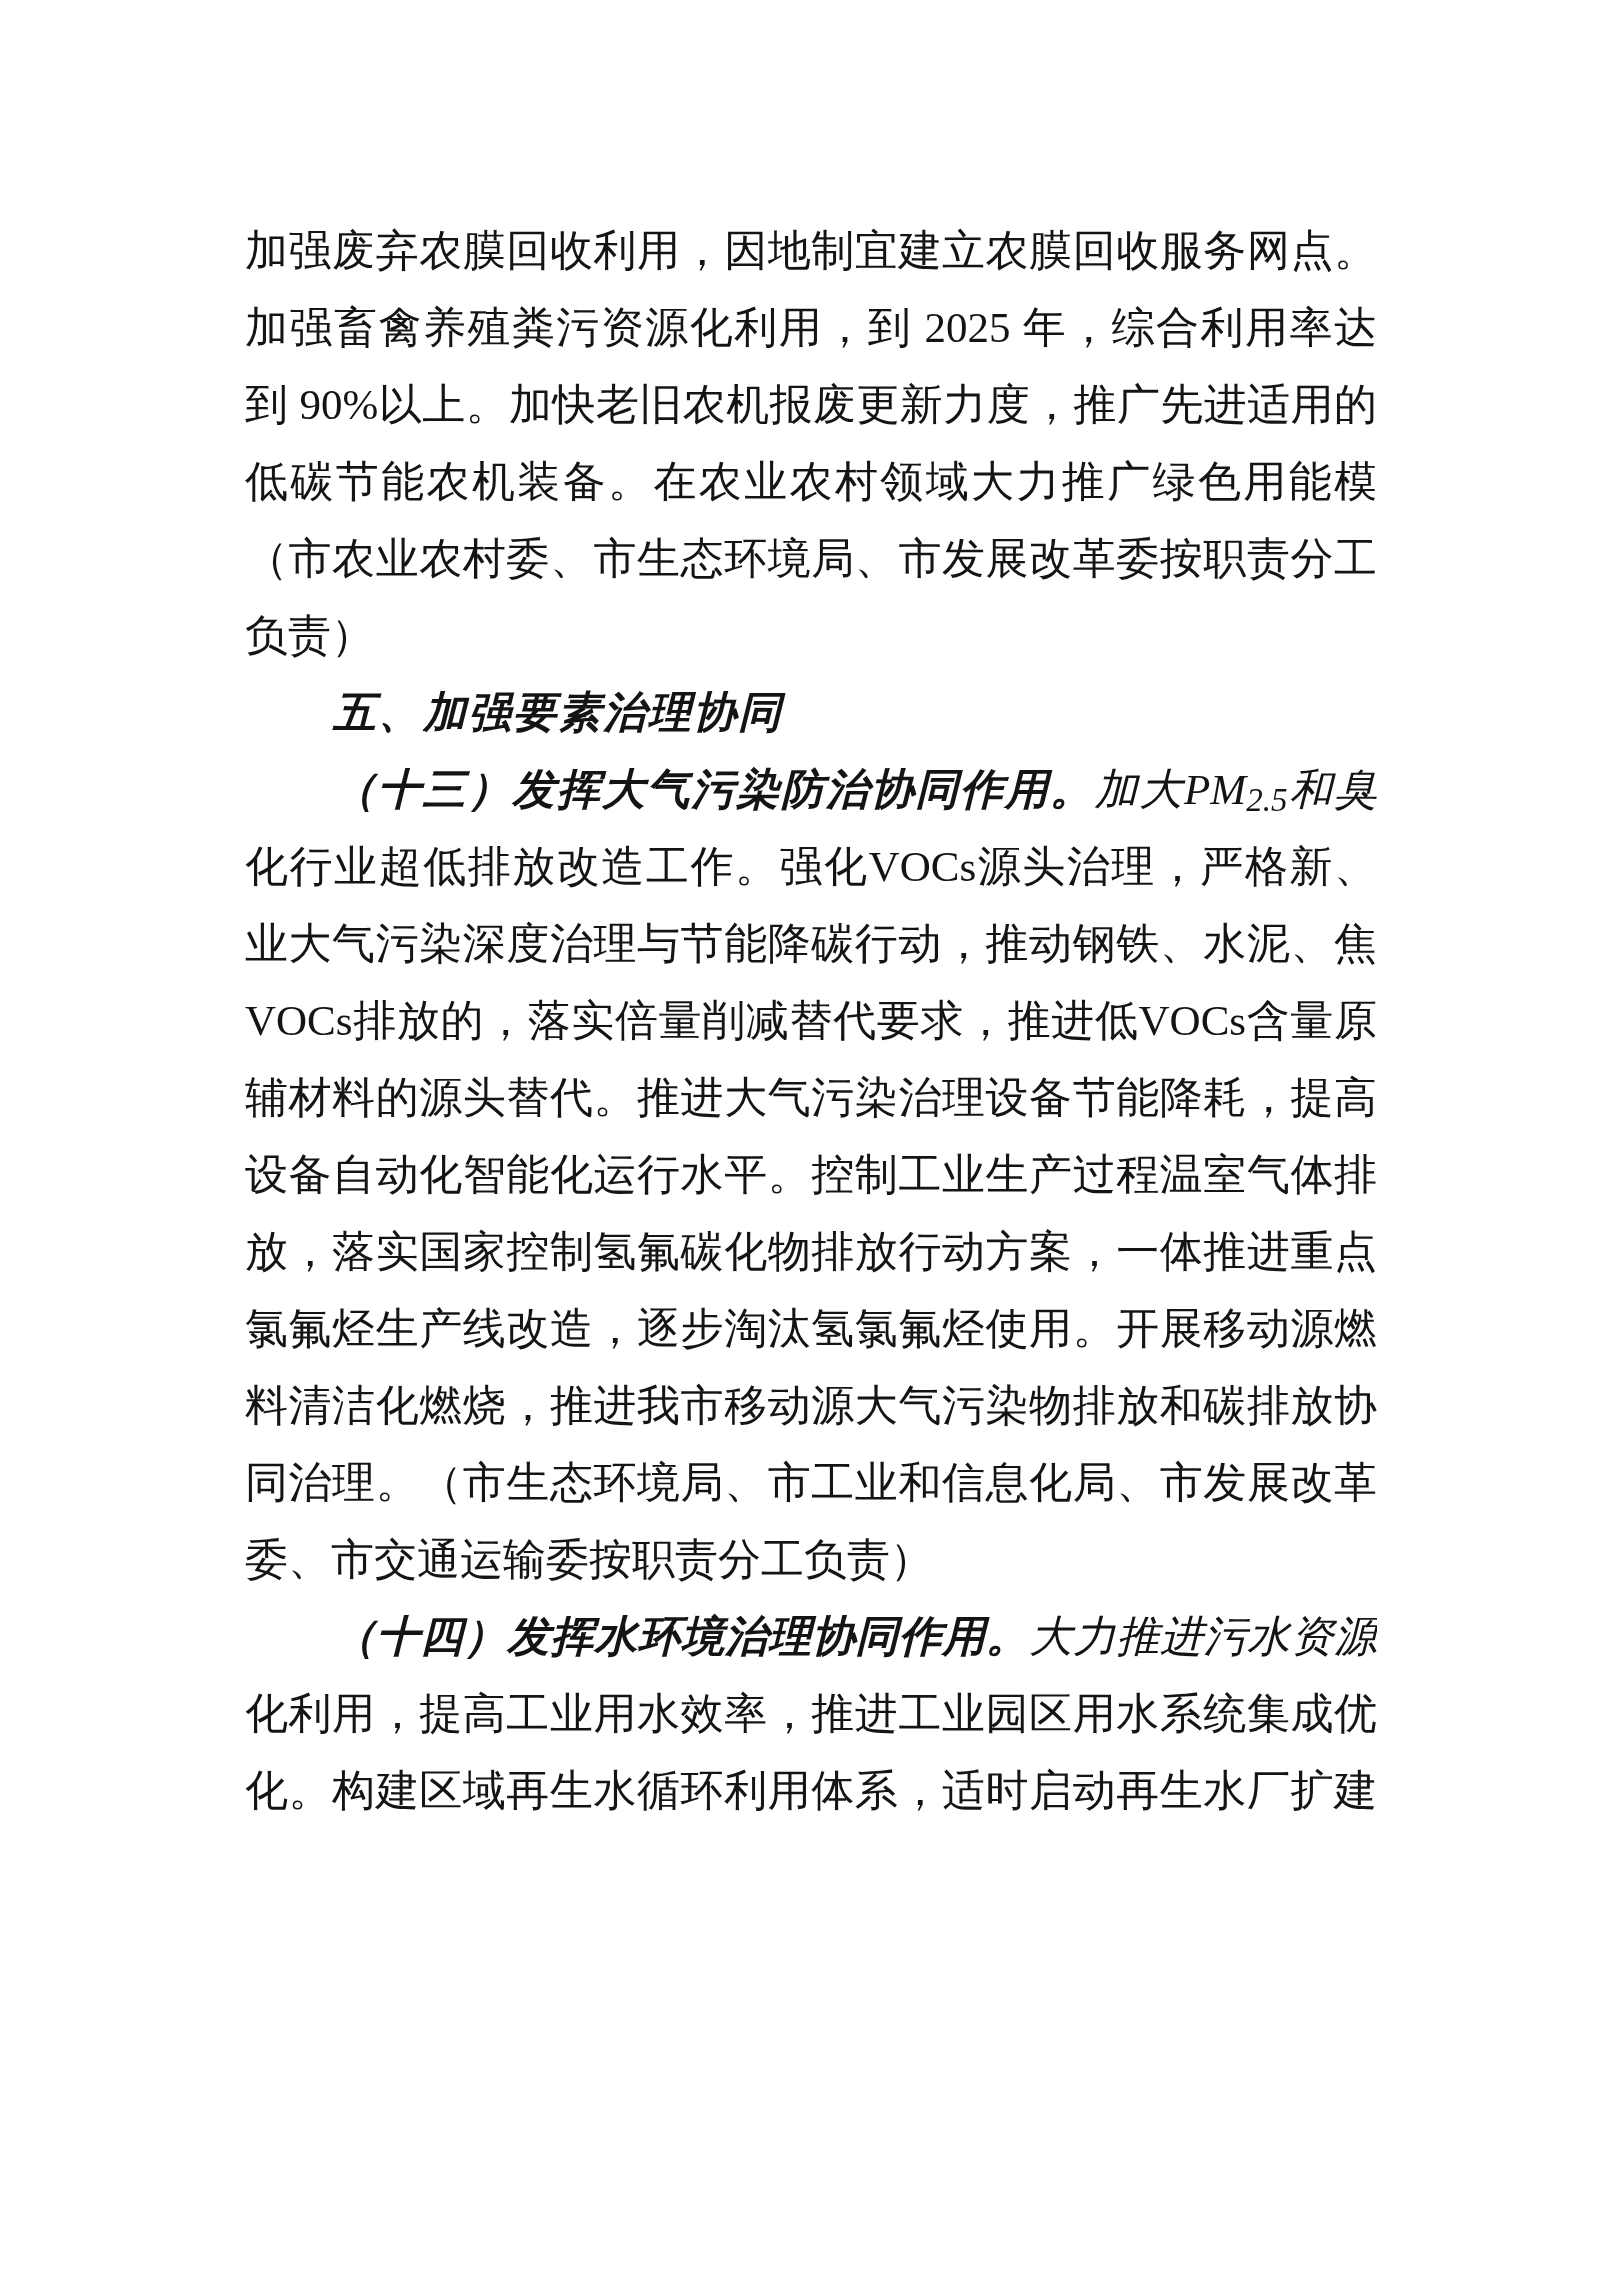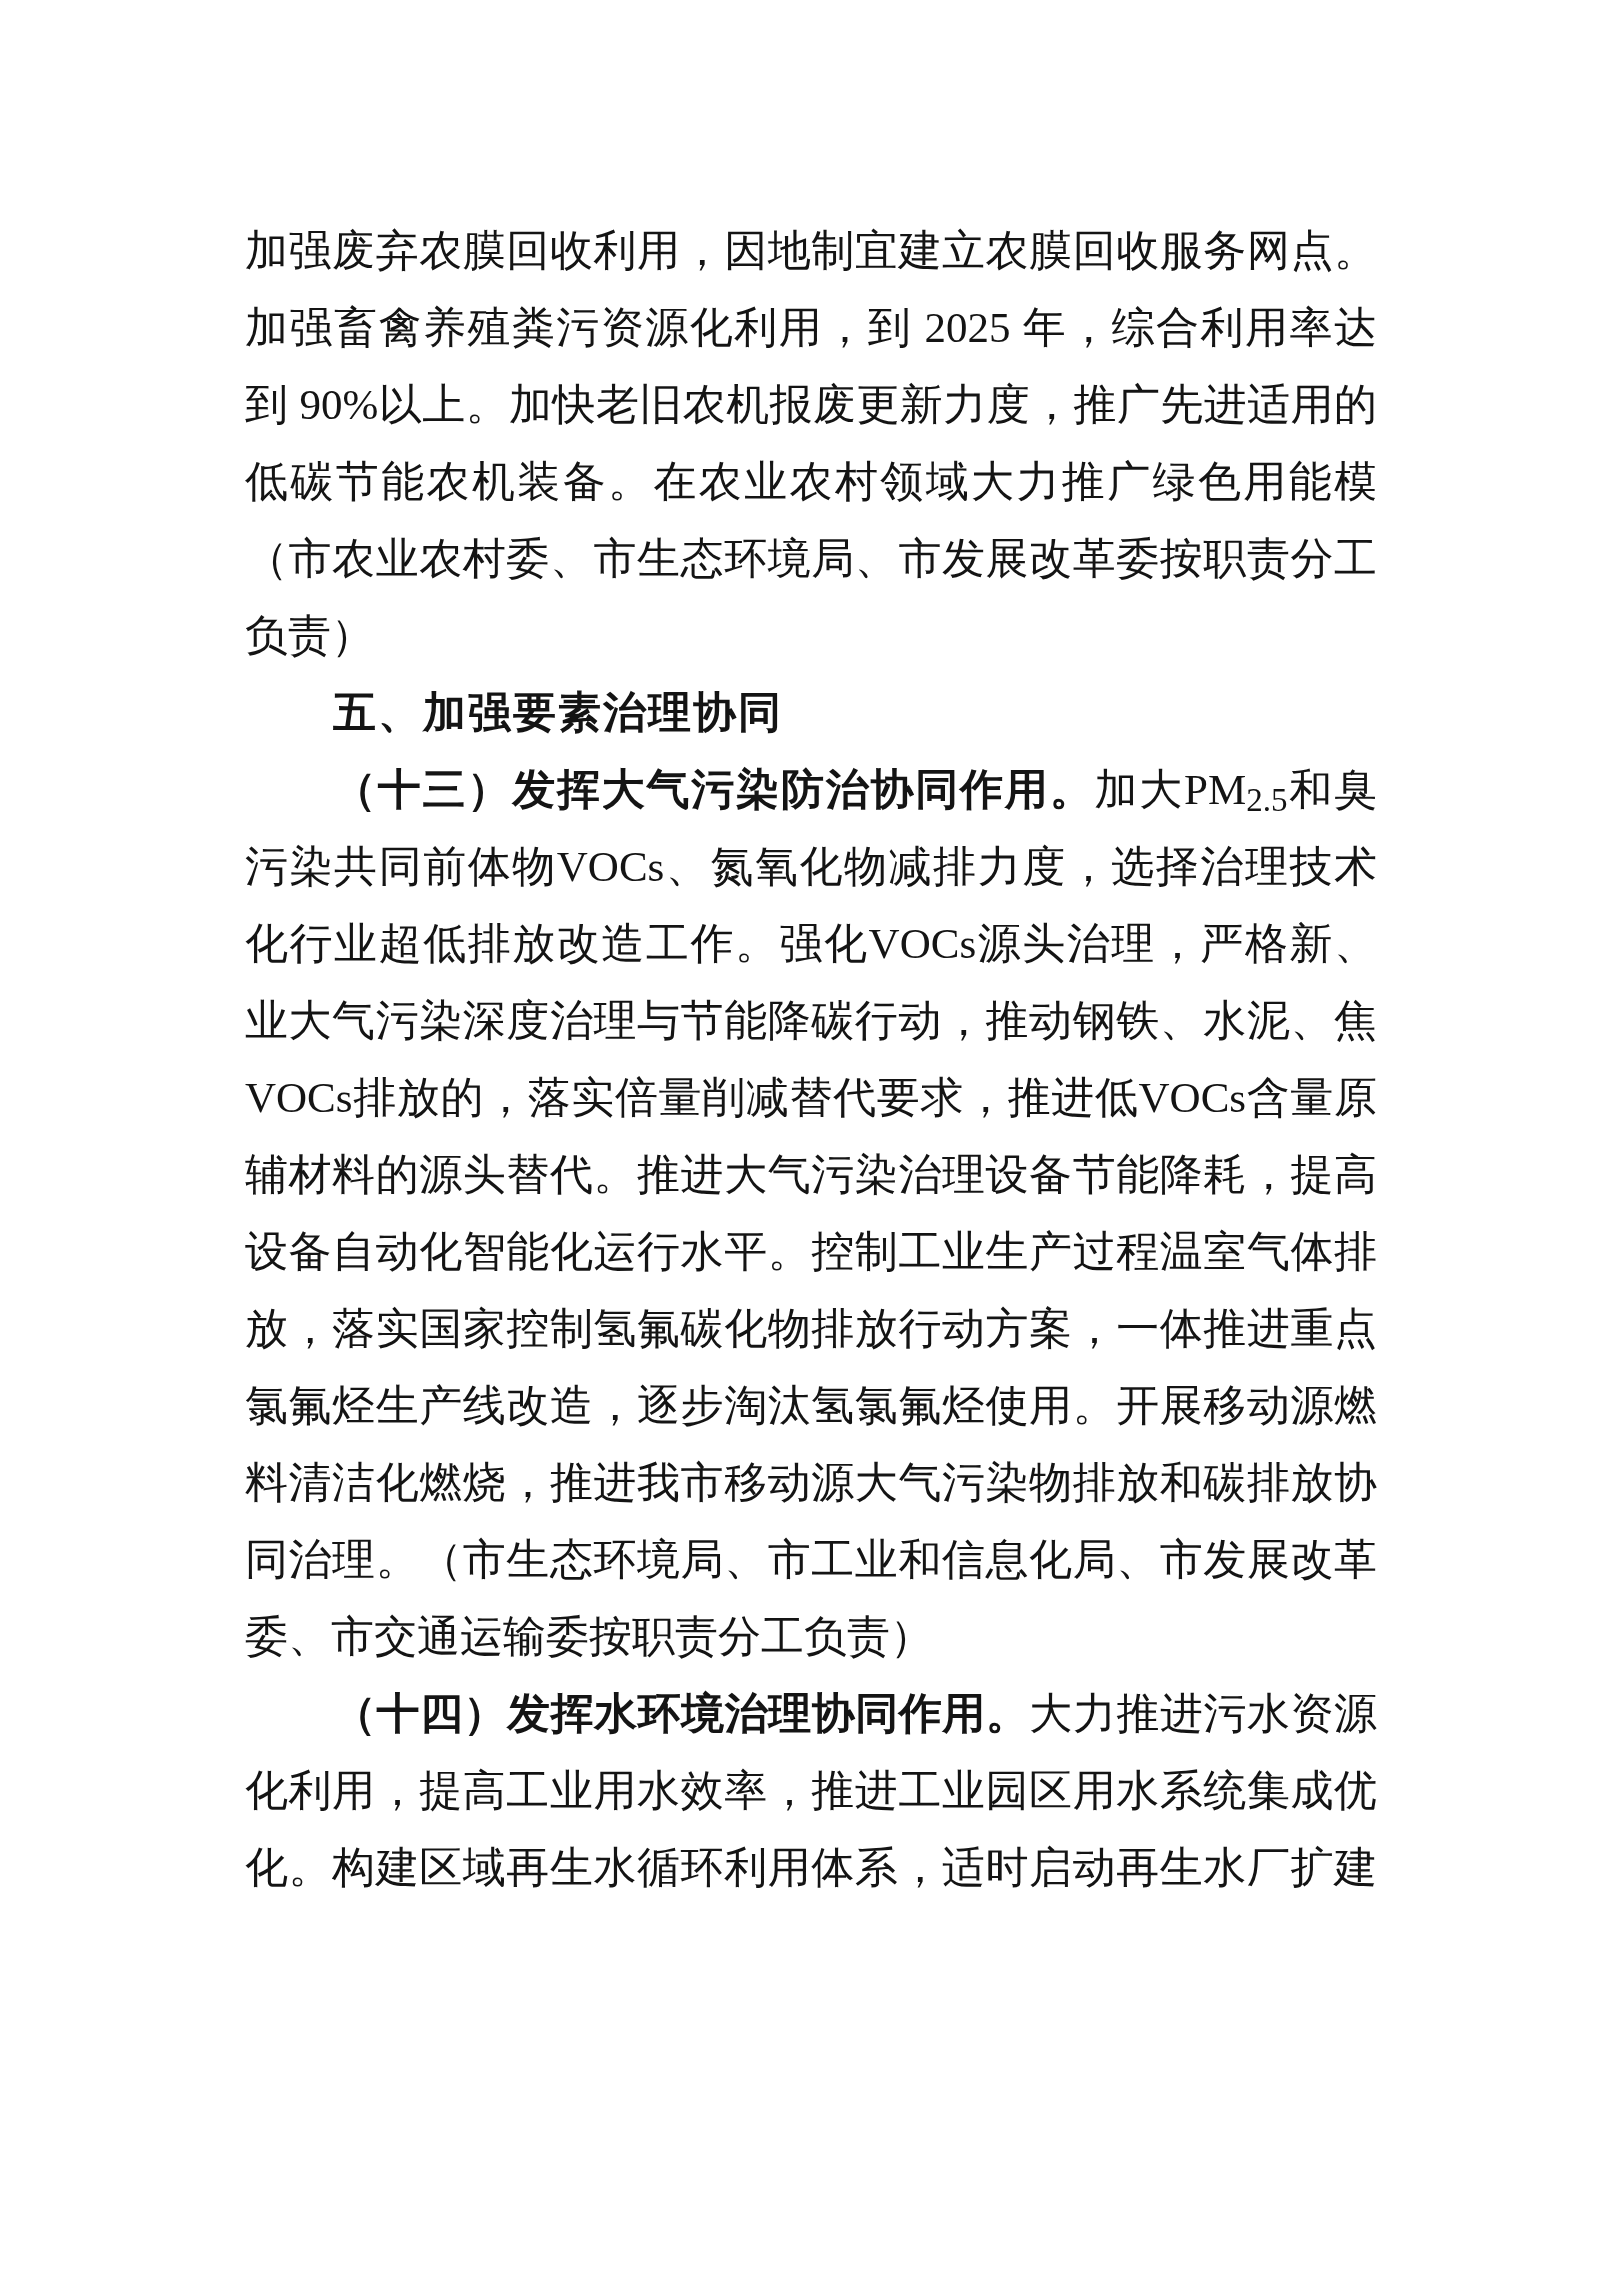--- a/index.html
+++ b/index.html
@@ -29,21 +29,21 @@
     line-height: 77px;
     font-size: 43px;
     text-align: justify;
     text-align-last: justify;
     overflow: hidden;
   }
   .noj {
     text-align: left;
     text-align-last: left;
   }
-  .indent { text-indent: 88px; }
+  .indent { text-indent: 88px; font-style: italic; }
   .heading {
     font-family: "Liberation Sans", "DejaVu Sans", sans-serif;
     font-weight: 700;
     letter-spacing: 2px;
   }
   .lead { font-weight: 700; }
   .subscript {
     font-size: 33px;
     vertical-align: -6.9px;
   }
@@ -64,21 +64,20 @@
 <div class="page">
   <div class="textblock">
     <div class="line">加强废弃农膜回收利用，因地制宜建立农膜回收服务网点。</div>
     <div class="line">加强畜禽养殖粪污资源化利用，到 2025 年，综合利用率达</div>
     <div class="line">到 90%以上。加快老旧农机报废更新力度，推广先进适用的</div>
     <div class="line">低碳节能农机装备。在农业农村领域大力推广绿色用能模式。</div>
     <div class="line">（市农业农村委、市生态环境局、市发展改革委按职责分工</div>
     <div class="line noj">负责）</div>
     <div class="line heading noj indent">五、加强要素治理协同</div>
     <div class="line indent"><span class="lead">（十三）发挥大气污染防治协同作用。</span><span>加大PM</span><span class="subscript">2.5</span><span>和臭氧</span></div>
-    <div class="line">污染共同前体物VOCs、氮氧化物减排力度，选择治理技术</div>
     <div class="line">化行业超低排放改造工作。强化VOCs源头治理，严格新、</div>
     <div class="line">业大气污染深度治理与节能降碳行动，推动钢铁、水泥、焦</div>
     <div class="line">VOCs排放的，落实倍量削减替代要求，推进低VOCs含量原</div>
     <div class="line">辅材料的源头替代。推进大气污染治理设备节能降耗，提高</div>
     <div class="line">设备自动化智能化运行水平。控制工业生产过程温室气体排</div>
     <div class="line">放，落实国家控制氢氟碳化物排放行动方案，一体推进重点行</div>
     <div class="line">氯氟烃生产线改造，逐步淘汰氢氯氟烃使用。开展移动源燃</div>
     <div class="line">料清洁化燃烧，推进我市移动源大气污染物排放和碳排放协</div>
     <div class="line">同治理。（市生态环境局、市工业和信息化局、市发展改革</div>
     <div class="line noj">委、市交通运输委按职责分工负责）</div>

